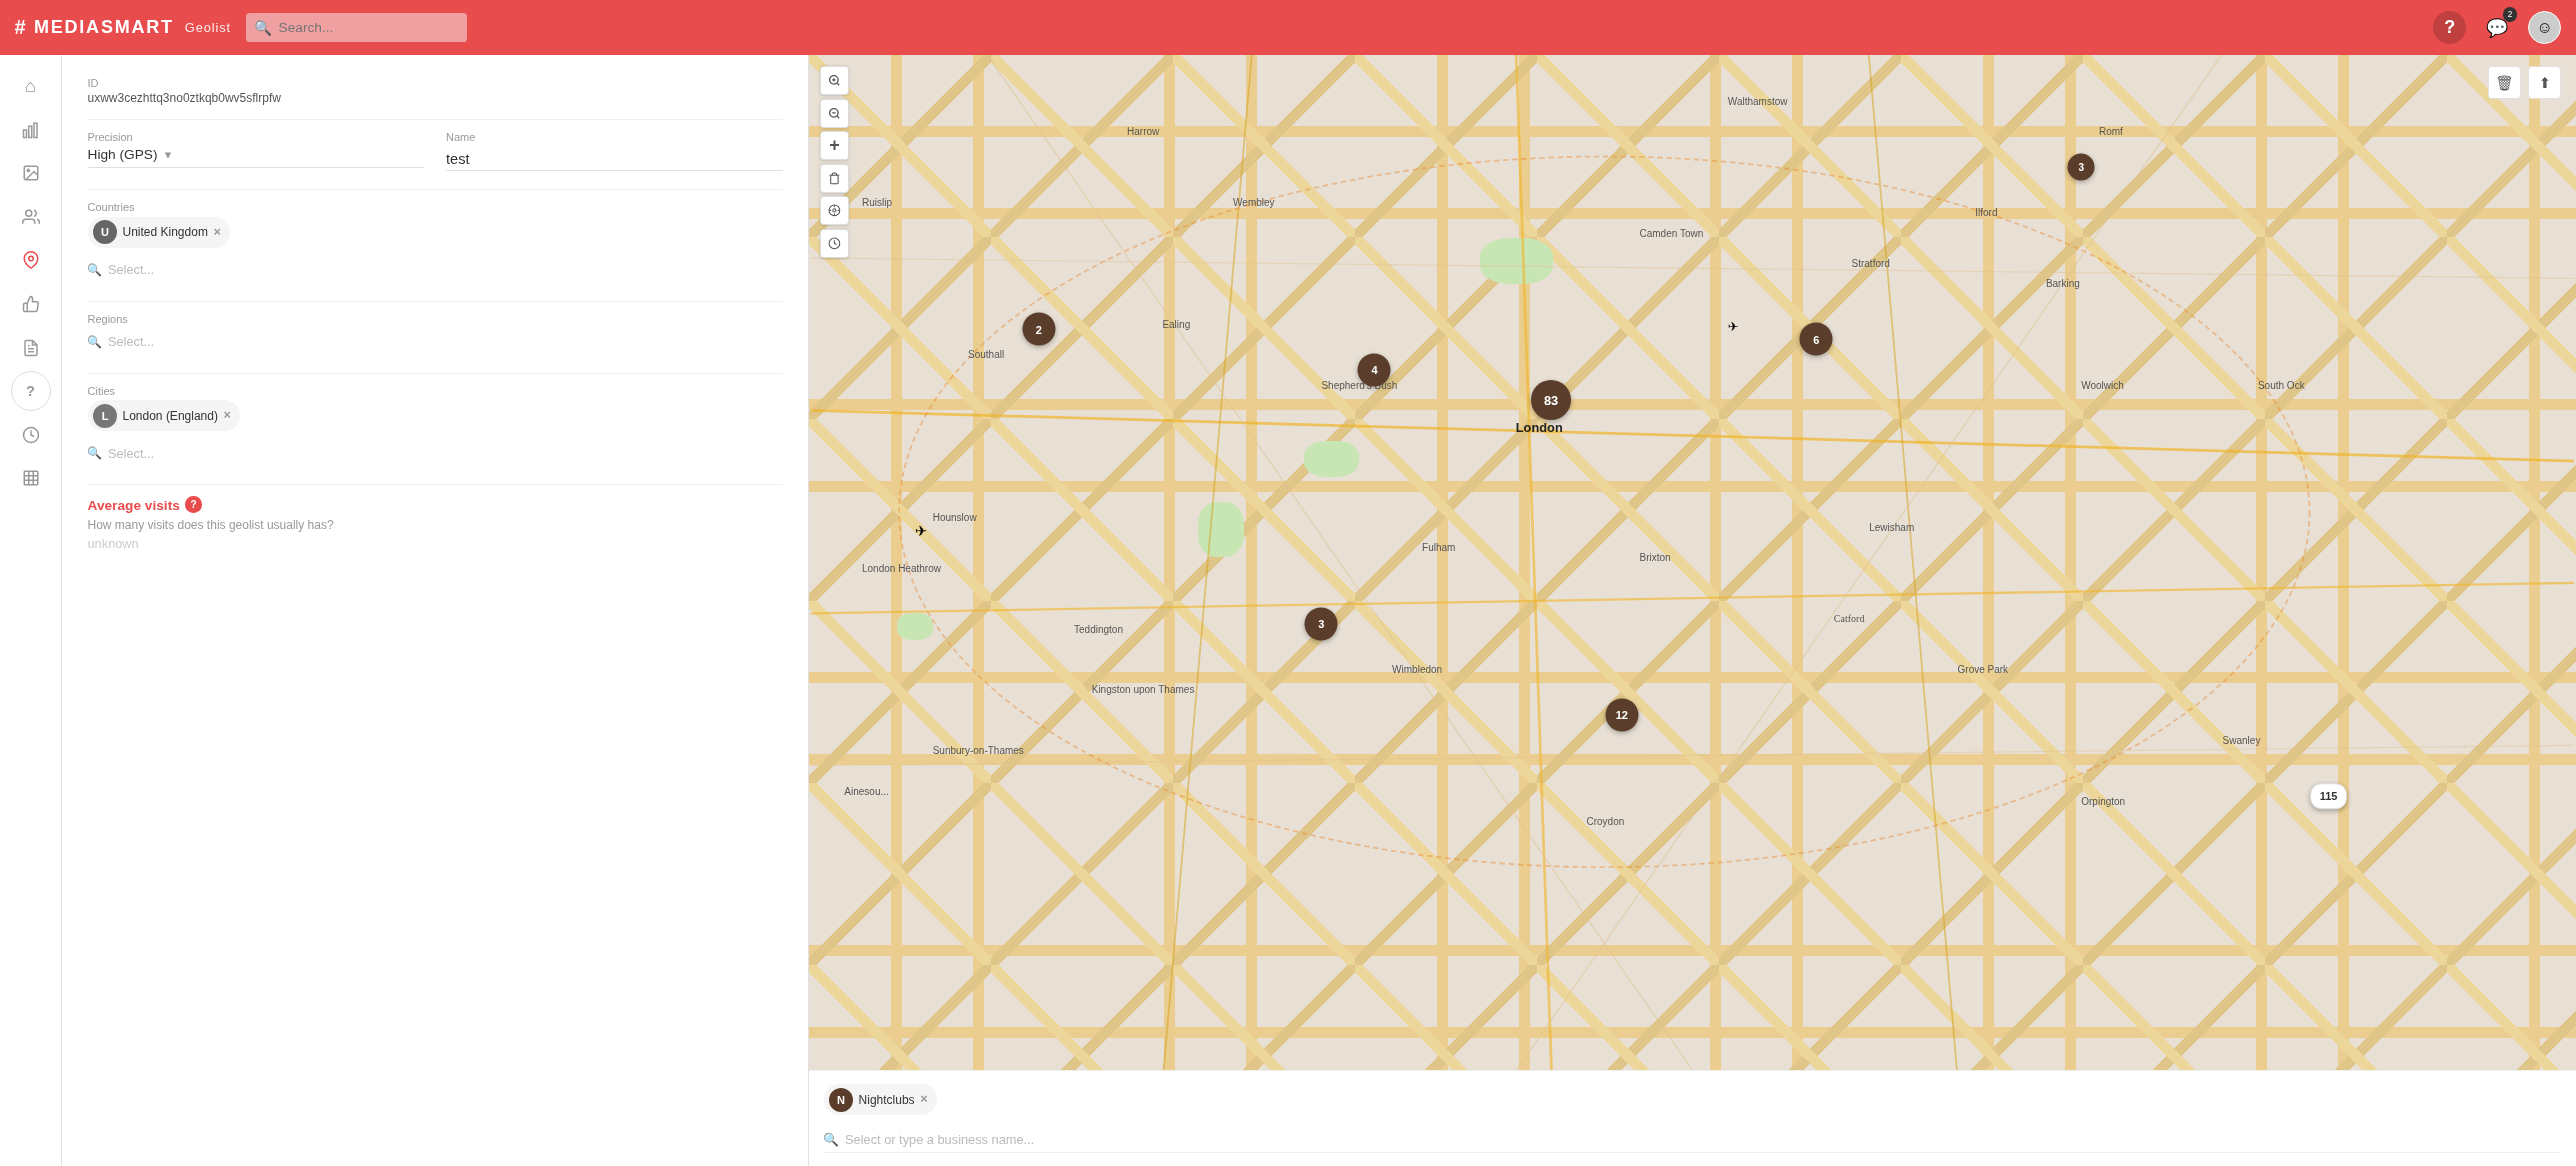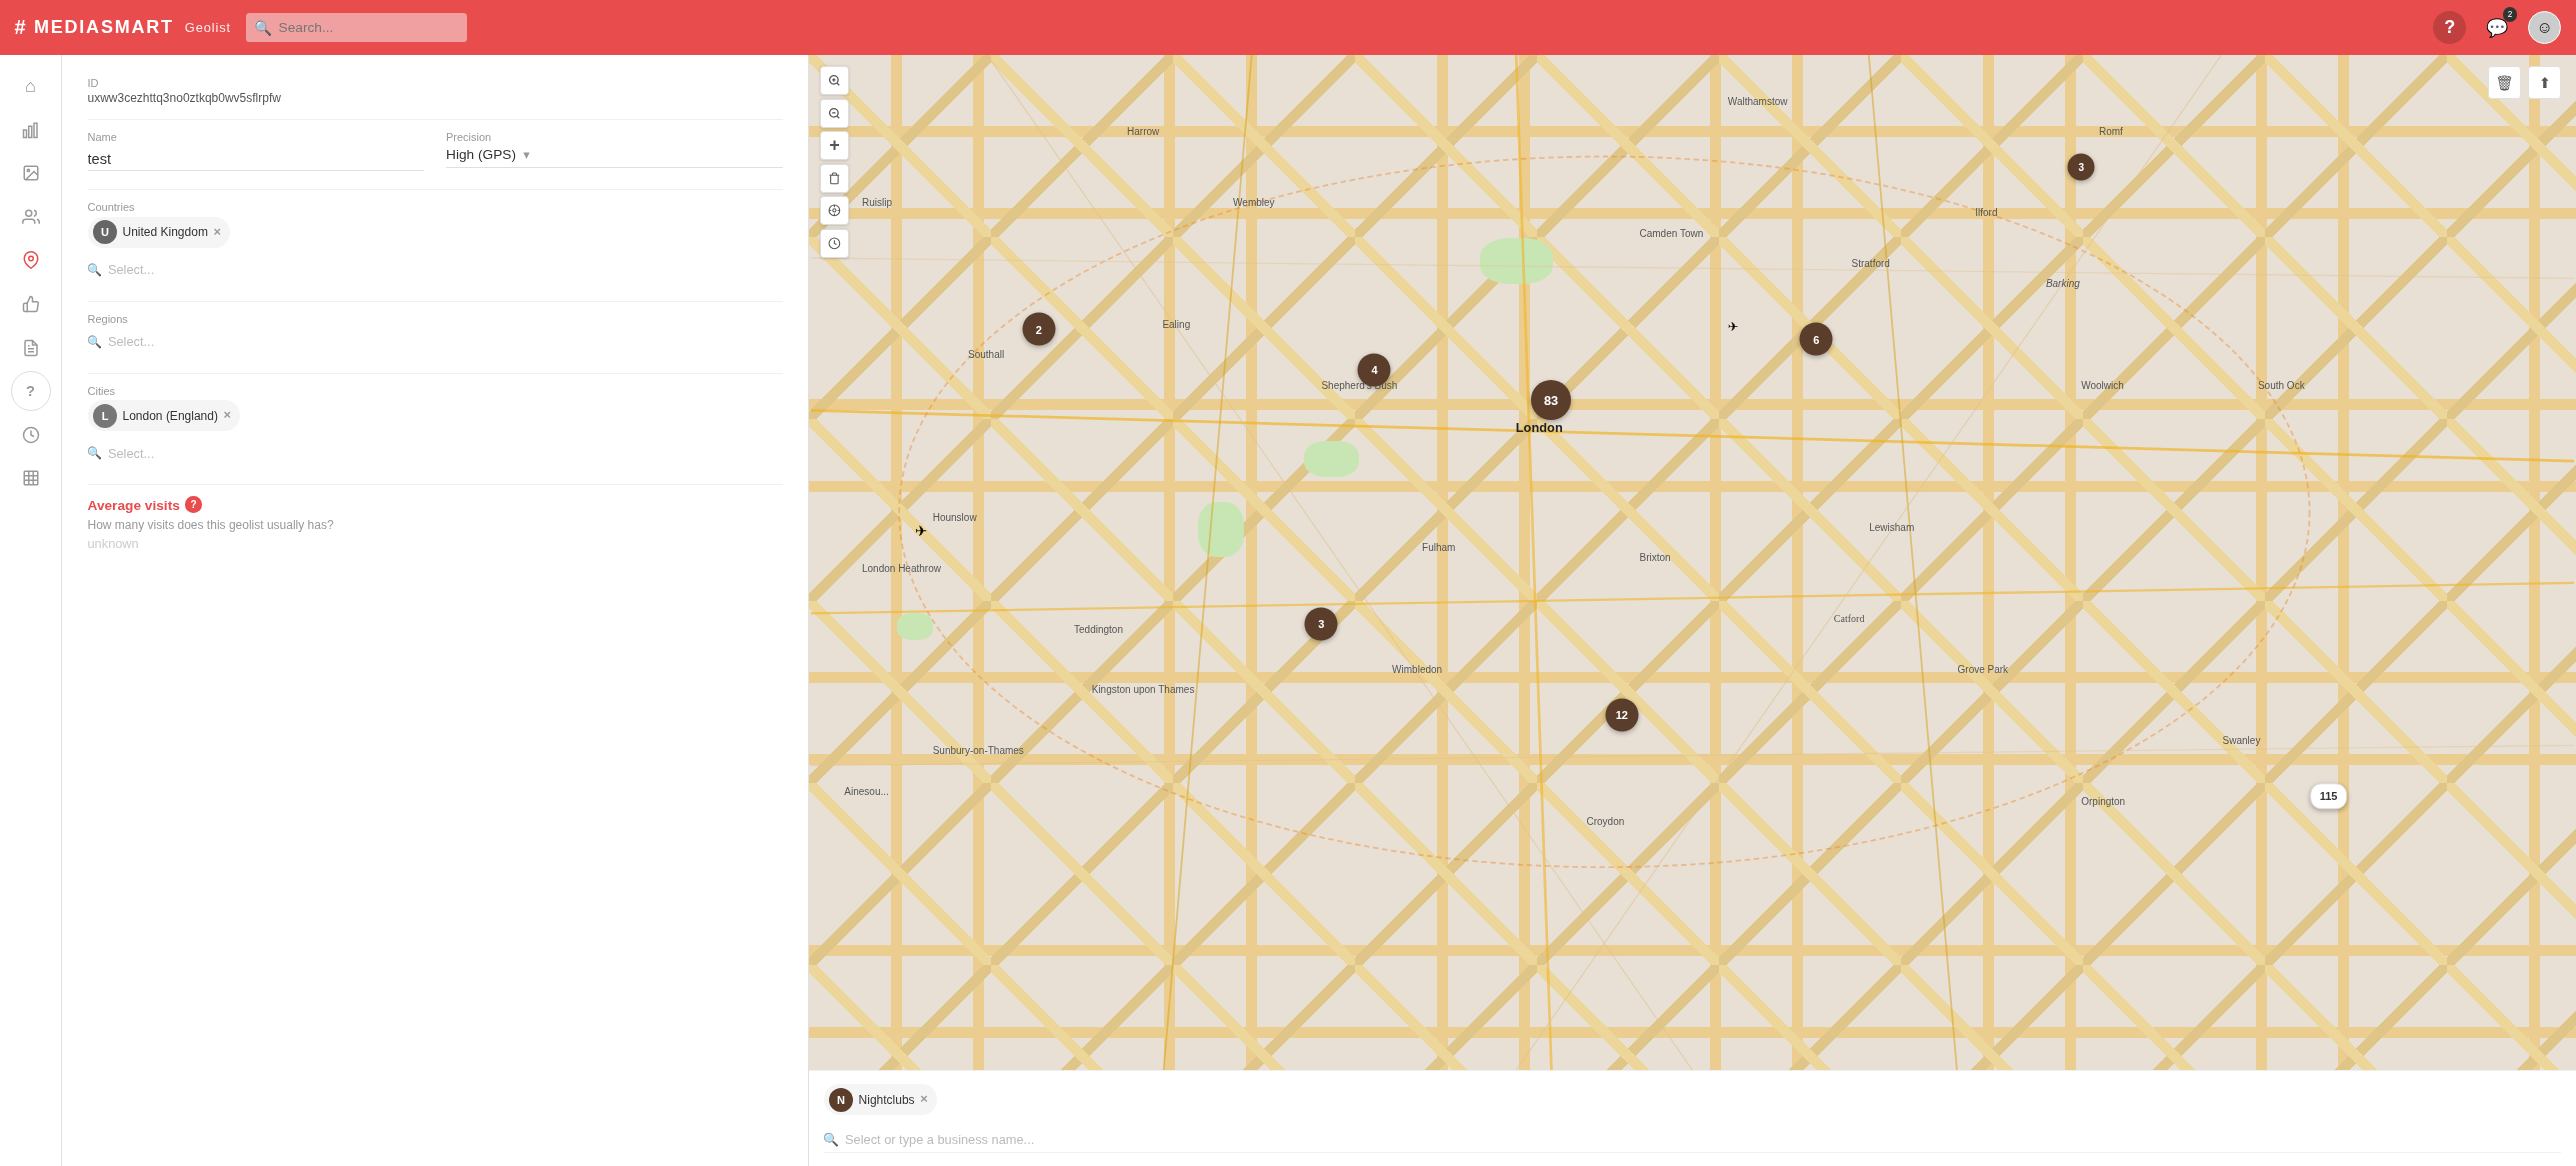--- a/index.html
+++ b/index.html
@@ -512,29 +512,29 @@
 
       <div class="id-row">
         <div class="id-label field-label">ID</div>
         <div class="id-value">uxww3cezhttq3no0ztkqb0wv5sflrpfw</div>
       </div>
 
       <hr class="divider">
 
       <div class="two-col">
         <div class="col">
-          <label class="field-label">Name</label>
-          <input class="name-input" type="text" value="test" style="">
-        </div>
-        <div class="col">
           <label class="field-label">Precision</label>
           <div class="precision-row">
             <span class="precision-value">High (GPS)</span>
             <span class="dropdown-arrow">▾</span>
           </div>
+        </div>
+        <div class="col">
+          <label class="field-label">Name</label>
+          <input class="name-input" type="text" value="test" style="">
         </div>
       </div>
 
       <hr class="divider">
 
       <div class="field-group">
         <label class="field-label">Countries</label>
         <div class="tag-container">
           <div class="tag">
             <div class="tag-avatar">U</div>
@@ -623,21 +623,21 @@
           <span class="map-label" style="left:18%;top:7%;">Harrow</span>
           <span class="map-label" style="left:52%;top:4%;">Walthamstow</span>
           <span class="map-label" style="left:73%;top:7%;">Romf</span>
           <span class="map-label" style="left:9%;top:29%;">Southall</span>
           <span class="map-label" style="left:20%;top:26%;">Ealing</span>
           <span class="map-label" style="left:29%;top:32%;">Shepherd's Bush</span>
           <span class="map-label" style="left: 40%; top: 36%; font-size: 12.8px; font-weight: bold; color: rgb(34, 34, 34);">London</span>
           <span class="map-label" style="left:47%;top:17%;">Camden Town</span>
           <span class="map-label" style="left:66%;top:15%;">Ilford</span>
           <span class="map-label" style="left:59%;top:20%;">Stratford</span>
-          <span class="map-label" style="left:70%;top:22%;font-style:italic;">Barking</span>
+          <span class="map-label" style="left:70%;top:22%;">Barking</span>
           <span class="map-label" style="left:72%;top:32%;">Woolwich</span>
           <span class="map-label" style="left:47%;top:49%;">Brixton</span>
           <span class="map-label" style="left:60%;top:46%;">Lewisham</span>
           <span class="map-label" style="left:7%;top:45%;">Hounslow</span>
           <span class="map-label" style="left:33%;top:48%;padding-left:30px;">Fulham</span>
           <span class="map-label" style="left:15%;top:56%;">Teddington</span>
           <span class="map-label" style="left:16%;top:62%;">Kingston upon Thames</span>
           <span class="map-label" style="left:33%;top:60%;">Wimbledon</span>
           <span class="map-label" style="left:44%;top:75%;">Croydon</span>
           <span class="map-label" style="left:58%;top:55%;font-family:Liberation Serif, serif;">Catford</span>

